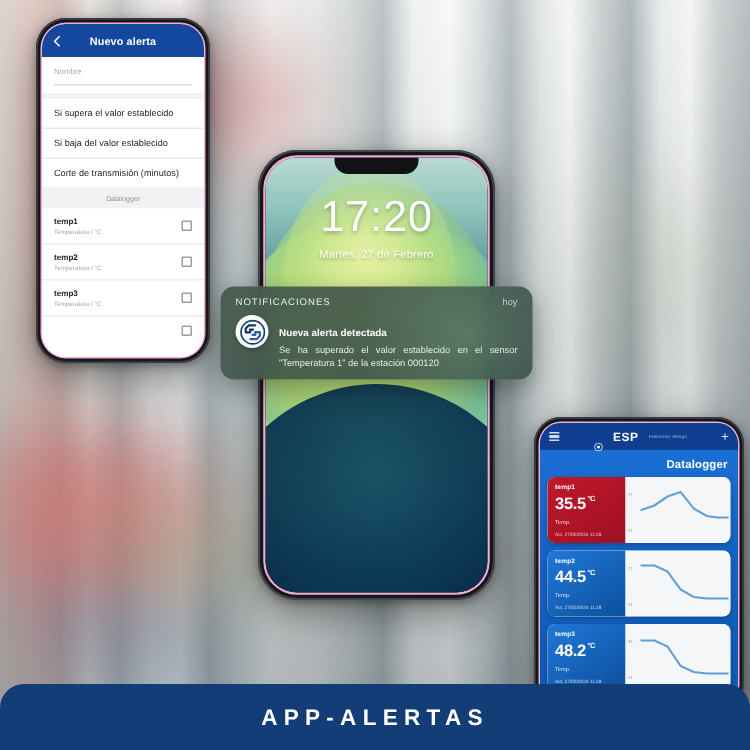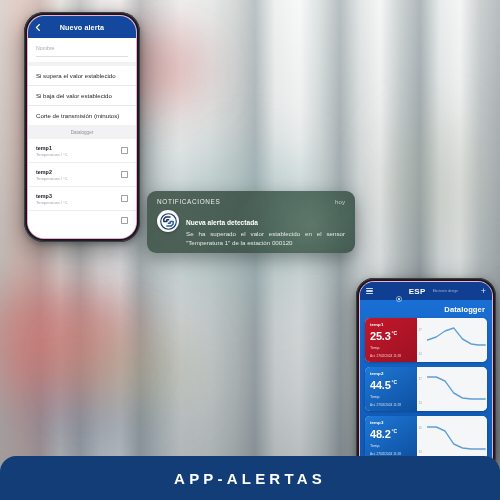--- a/index.html
+++ b/index.html
@@ -219,20 +219,36 @@
         </div>
         <div class="la-row-blank">
           <span class="la-cb"></span>
         </div>
       </div>
 
     </div>
     <div class="phone-ring"></div>
   </div>
 
+  <div class="phone" id="phone-center">
+    <div class="phone-inner">
+      <div class="wall">
+        <div class="ring r1"></div>
+        <div class="ring r2"></div>
+        <div class="ring r3"></div>
+        <div class="ring r4"></div>
+      </div>
+      <div class="notch"></div>
+      <div class="lock-clock">
+        <div class="lock-time">17:20</div>
+        <div class="lock-date">Martes, 27 de Febrero</div>
+      </div>
+    </div>
+    <div class="phone-ring"></div>
+  </div>
 
   <div id="notif-card">
     <div class="nt-glow"></div>
     <div class="nt-top">
       <span class="nt-label">NOTIFICACIONES</span>
       <span class="nt-when">hoy</span>
     </div>
     <div class="nt-body">
       <span class="nt-icon">
         <svg viewBox="0 0 24 24" width="17" height="17" aria-hidden="true">
@@ -270,21 +286,21 @@
         <span class="dl-plus">+</span>
       </div>
 
       <div class="dl-body">
         <div class="dl-title">Datalogger</div>
 
         <div class="dl-card">
           <div class="dl-left red">
             <div class="dl-nm">temp1</div>
             <div class="dl-val">
-              <span>25.3</span><span class="u">°C</span>
+              <span>35.5</span><span class="u">°C</span>
             </div>
             <div class="dl-mag">Temp.</div>
             <div class="dl-upd">Act. 27/02/2024 11:28</div>
           </div>
           <div class="dl-chart">
             <svg viewBox="0 0 80 44" preserveAspectRatio="none" aria-hidden="true">
               <text class="yt" x="2" y="13">27</text>
               <text class="yt" x="2" y="37">24</text>
               <polyline points="12,22 22,19 32,13 42,10 52,21 62,26 70,27 78,27" fill="none" stroke="#5f9fd8" stroke-width="1.4" stroke-linejoin="round" stroke-linecap="round"></polyline>
             </svg>

